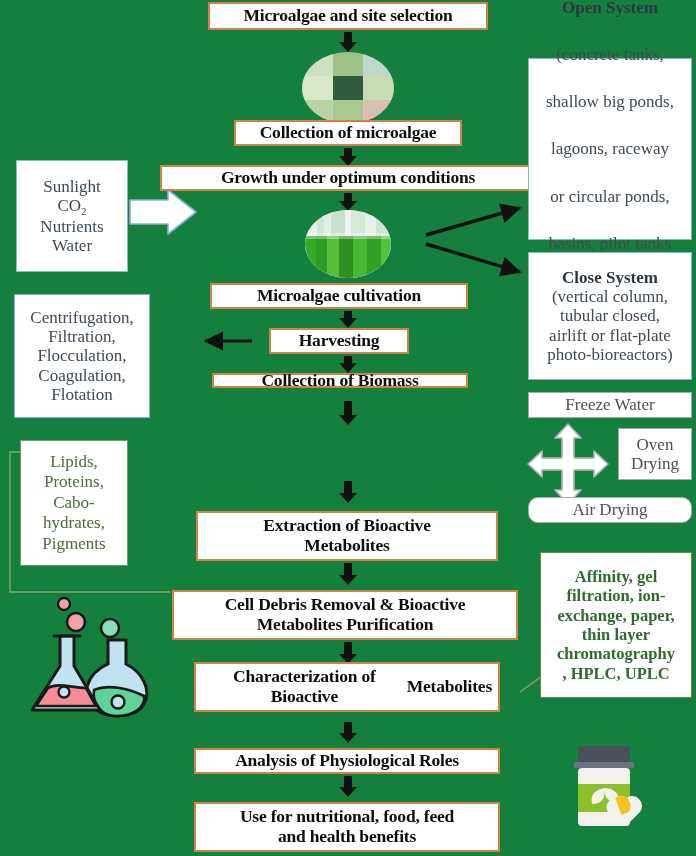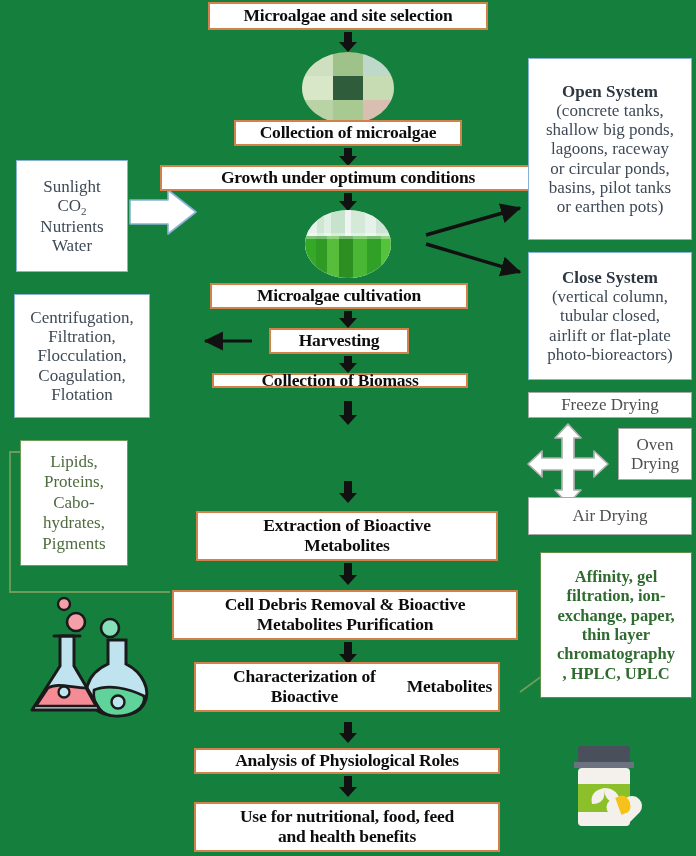--- a/index.html
+++ b/index.html
@@ -371,48 +371,48 @@
       <path d="M70,98 C84,92 104,96 120,104 C122,116 108,124 92,124 C78,124 68,112 70,98 Z" fill="#5fd39a" stroke="#1a1a1a" stroke-width="2.6"></path>
       <circle cx="94" cy="110" r="6.5" fill="#bfe4f0" stroke="#1a1a1a" stroke-width="2.4"></circle>
 
       <path d="M36,44 L36,74 L8,118 L76,118 L50,74 L50,44 Z" fill="#bfe4f0" stroke="#1a1a1a" stroke-width="3" stroke-linejoin="round"></path>
       <path d="M24,96 C34,90 48,96 62,96 L72,114 L12,114 Z" fill="#f58b94" stroke="#1a1a1a" stroke-width="2.6" stroke-linejoin="round"></path>
       <circle cx="40" cy="100" r="5.5" fill="#bfe4f0" stroke="#1a1a1a" stroke-width="2.3"></circle>
       <line x1="30" y1="44" x2="56" y2="44" stroke="#1a1a1a" stroke-width="3" stroke-linecap="round"></line>
     </svg>
   </div>
 
-  <div class="node bluebox" style="left:528px; top:58px; width:164px; height:182px;">
+  <div class="node bluebox" style="left:528px; top:58px; width:164px; height:182px;gap:28px;">
     <span class="lbl hd">Open System</span>
     <span class="lbl">(concrete tanks,</span>
     <span class="lbl">shallow big ponds,</span>
     <span class="lbl">lagoons, raceway</span>
     <span class="lbl">or circular ponds,</span>
     <span class="lbl">basins, pilot tanks</span>
     <span class="lbl">or earthen pots)</span>
   </div>
 
   <div class="node bluebox" style="left:528px; top:252px; width:164px; height:128px;">
     <span class="lbl hd">Close System</span>
     <span class="lbl">(vertical column,</span>
     <span class="lbl">tubular closed,</span>
     <span class="lbl">airlift or flat-plate</span>
     <span class="lbl">photo-bioreactors)</span>
   </div>
 
   <div class="node graybox" style="left:528px; top:392px; width:164px; height:26px;">
-    <span class="lbl">Freeze Drying</span>
+    <span class="lbl">Freeze Water</span>
   </div>
 
   <div class="node graybox" style="left:618px; top:428px; width:74px; height:52px;">
     <span class="lbl">Oven</span>
     <span class="lbl">Drying</span>
   </div>
 
-  <div class="node graybox" style="left:528px; top:497px; width:164px; height:38px;">
+  <div class="node graybox" style="left:528px; top:497px; width:164px; height:26px;border-radius:10px;">
     <span class="lbl">Air Drying</span>
   </div>
 
   <div class="node greenbox-bold" style="left:540px; top:552px; width:152px; height:146px;">
     <span class="lbl">Affinity, gel</span>
     <span class="lbl">filtration, ion-</span>
     <span class="lbl">exchange, paper,</span>
     <span class="lbl">thin layer</span>
     <span class="lbl">chromatography</span>
     <span class="lbl">, HPLC, UPLC</span>

